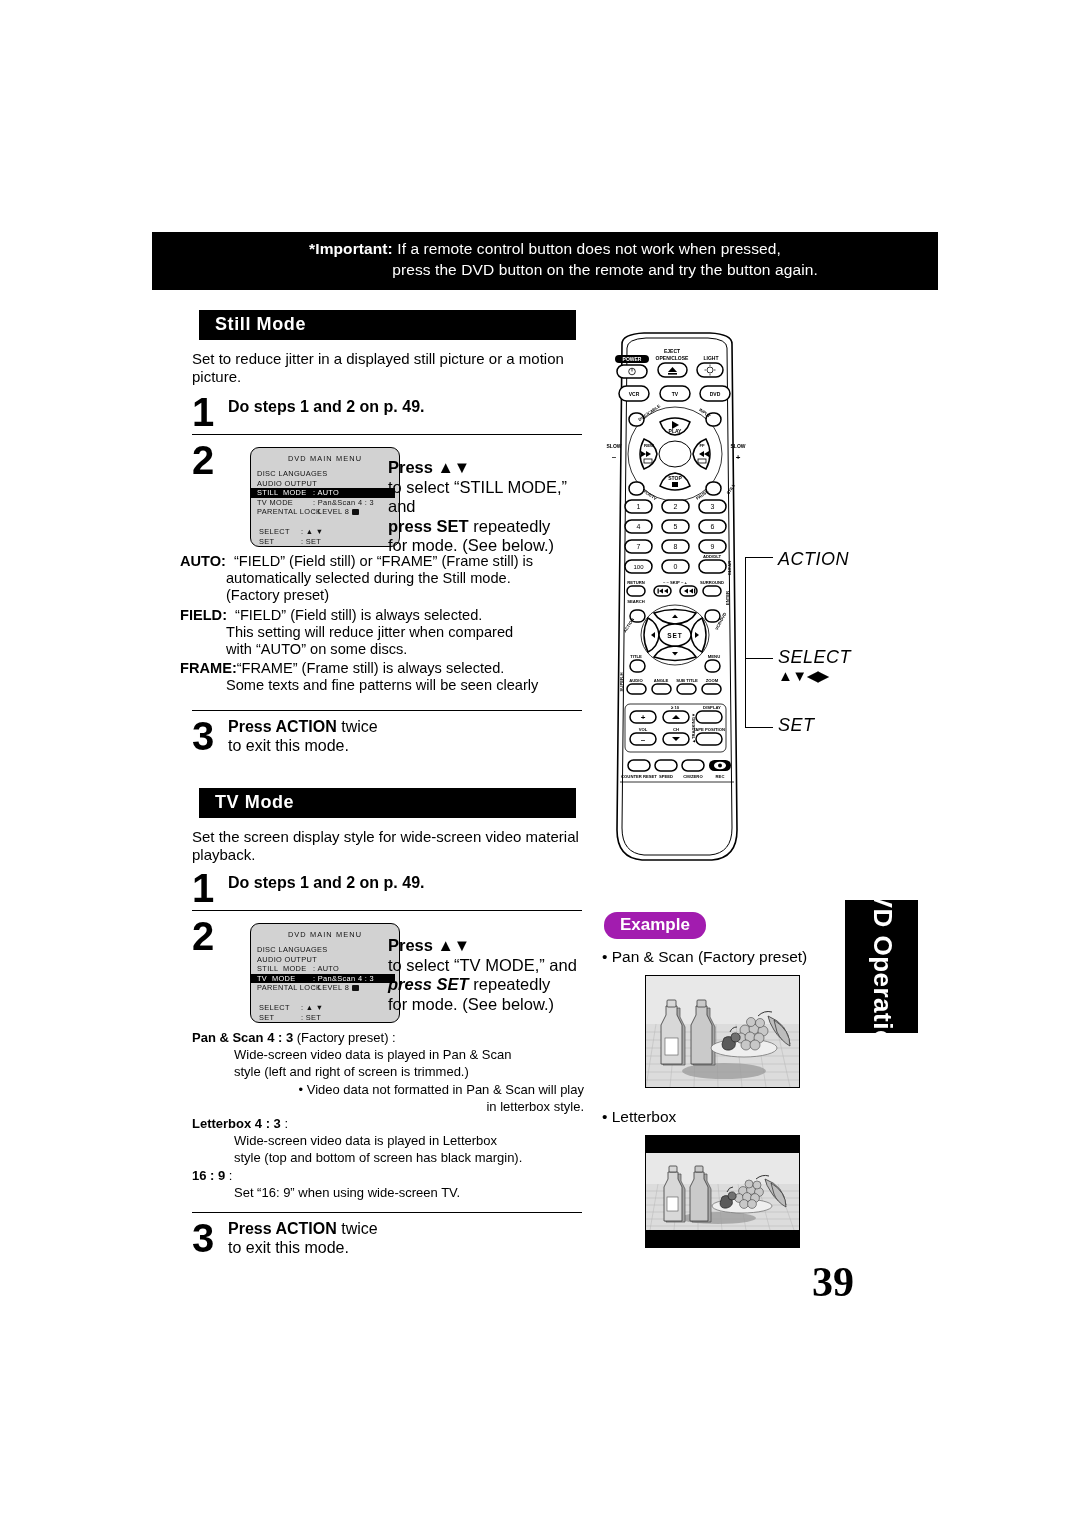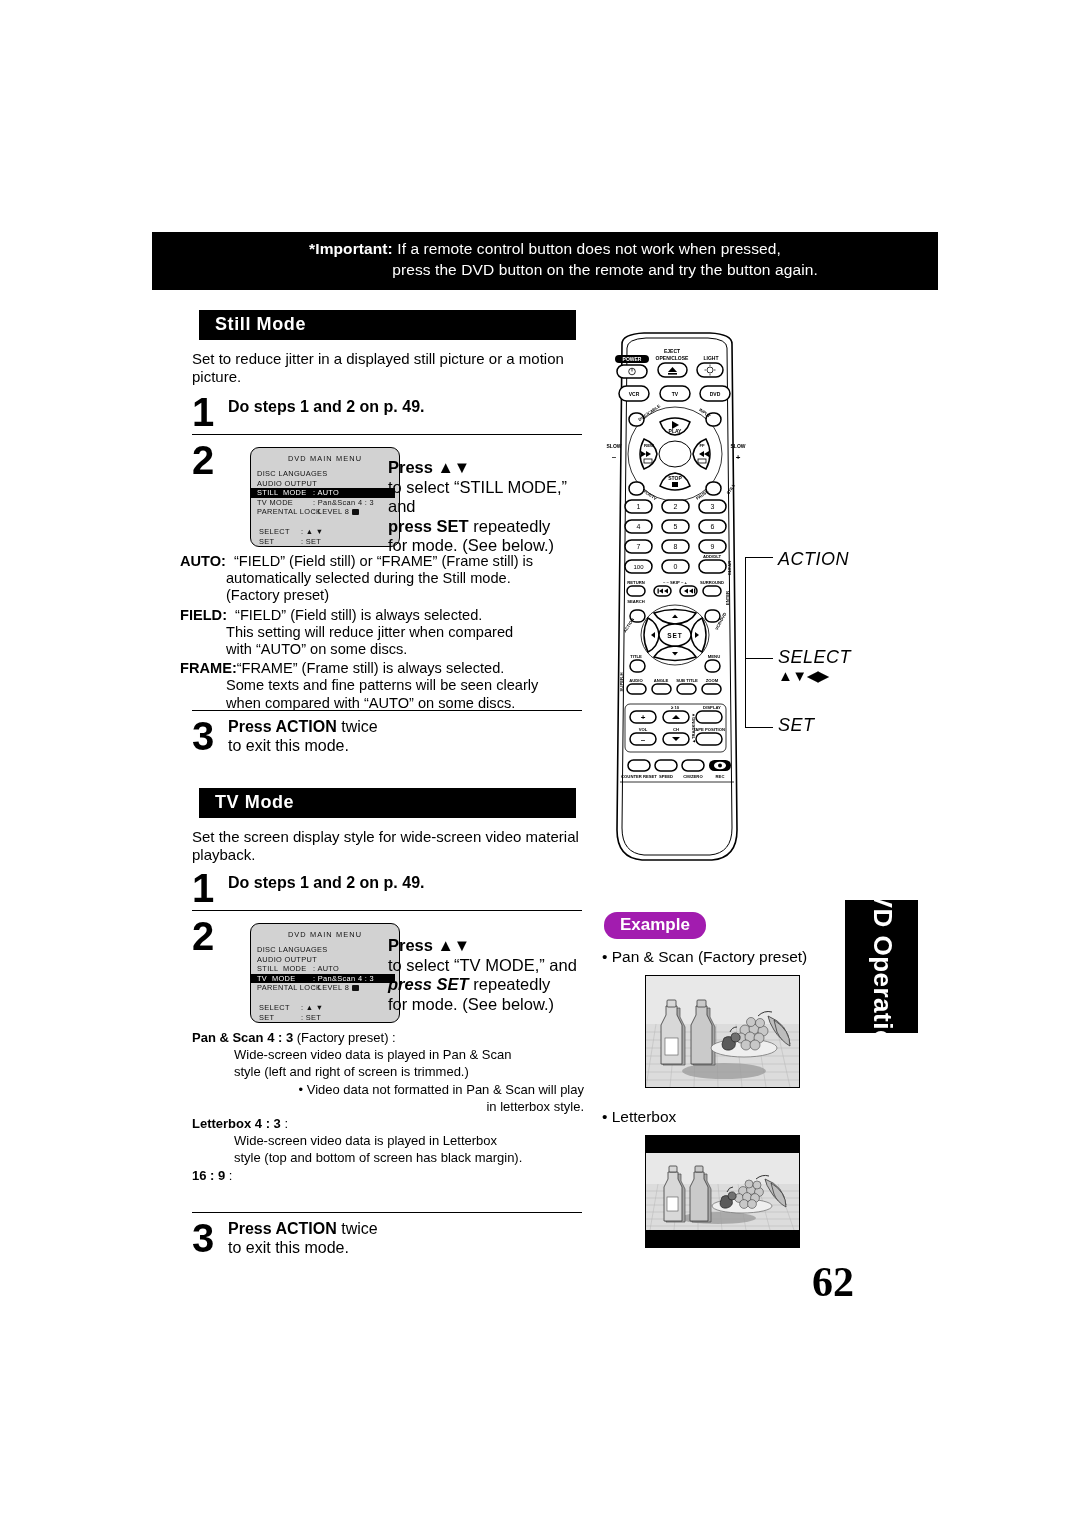--- a/index.html
+++ b/index.html
@@ -152,21 +152,20 @@
       <div class="hang">(Factory  preset)</div>
     </div>
     <div class="d">
       <div><span class="term">FIELD:</span><span style="display:inline-block;width:8px;"></span><span>“FIELD” (Field still) is always selected.</span></div>
       <div class="hang">This setting will reduce jitter when compared</div>
       <div class="hang">with “AUTO” on some discs.</div>
     </div>
     <div class="d">
       <div><span class="term">FRAME:</span><span>“FRAME” (Frame still) is always selected.</span></div>
       <div class="hang">Some texts and fine patterns will be seen clearly</div>
-      <div class="hang">when compared with “AUTO” on some discs.</div>
     </div>
   </div>
 
   <div class="rule" style="top:710px;"></div>
   <div class="stepnum" style="left:192px;top:716px;">3</div>
   <div class="steptext" style="left:228px;top:718px;"><span style="font-weight:bold;">Press ACTION</span><span> twice</span></div>
   <div class="steptext" style="left:228px;top:737px;">to exit this mode.</div>
 
   <div class="sec-bar" id="sec-tv">
     <span>TV  Mode</span>
@@ -211,20 +210,21 @@
       <div class="bull">• Video data not formatted in Pan &amp; Scan will play</div>
       <div class="bull">   in letterbox style.</div>
     </div>
     <div>
       <div><span class="term">Letterbox 4 : 3</span><span> :</span></div>
       <div class="ind">Wide-screen video data is played in Letterbox</div>
       <div class="ind">style (top and bottom of screen has black margin).</div>
     </div>
     <div>
       <div><span class="term">16 : 9</span><span> :</span></div>
+      <div class="ind">Set “16: 9” when using wide-screen TV.</div>
     </div>
   </div>
 
   <div class="rule" style="top:1212px;"></div>
   <div class="stepnum" style="left:192px;top:1218px;">3</div>
   <div class="steptext" style="left:228px;top:1220px;"><span style="font-weight:bold;">Press ACTION</span><span> twice</span></div>
   <div class="steptext" style="left:228px;top:1239px;">to exit this mode.</div>
 
   <div class="remote-wrap">
     <svg width="170" height="560" viewBox="0 0 170 560">
@@ -577,15 +577,15 @@
     </svg>
   </div>
 
   <div class="sidetab">
     <div class="t">
       <span>DVD</span>
       <span>Operation</span>
     </div>
   </div>
 
-  <div class="pagenum">62</div>
+  <div class="pagenum">39</div>
 
 </div>
 
 </body></html>

